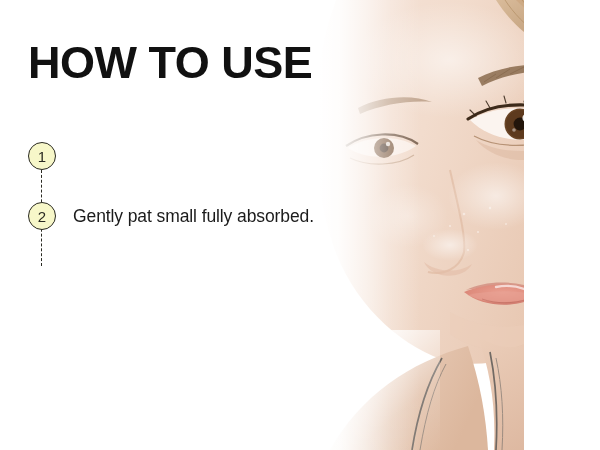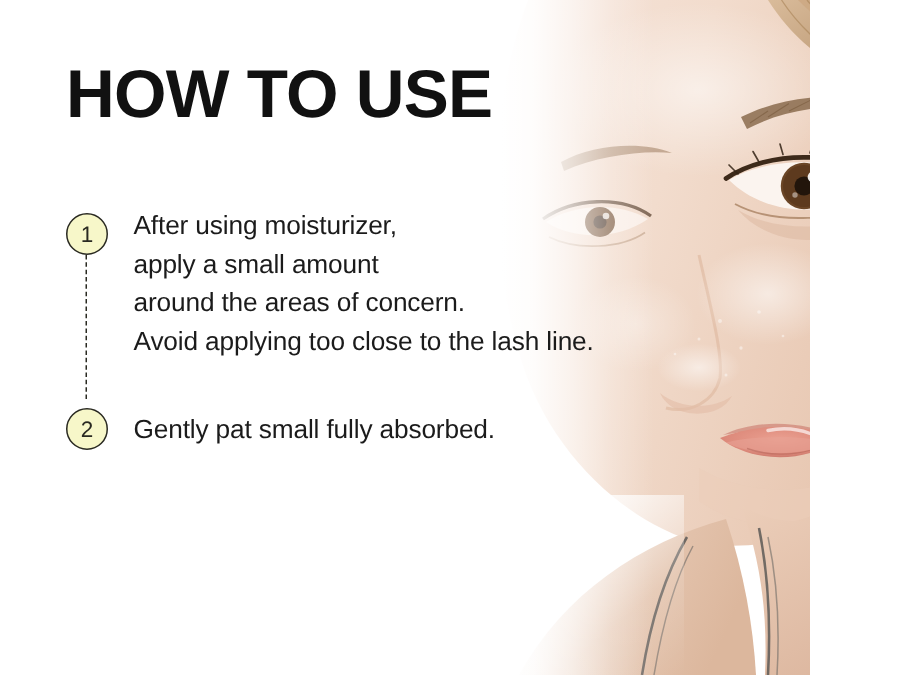--- a/index.html
+++ b/index.html
@@ -10,21 +10,20 @@
     background:#ffffff;
     font-family:"Liberation Sans", sans-serif;
     overflow:hidden;
   }
 
   #banner {
     position:relative;
     width:524px; height:450px;
     background:#ffffff;
     overflow:hidden;
-    margin-left:16px;
   }
 
   
   #photo-layer {
     position:absolute;
     left:300px; top:0;
     width:300px; height:450px;
     overflow:hidden;
   }
   #photo-layer svg { display:block; width:300px; height:450px; }
@@ -292,24 +291,20 @@
   <div id="content">
 
     <div id="page-title">HOW TO USE</div>
 
     <div id="steps">
 
       <div id="step-connector"></div>
 
       <div class="step-row" id="step-row-1">
         <div class="step-badge">1</div>
-        <div class="step-text" id="step-text-1">After using moisturizer,
-apply a small amount
-around the areas of concern.
-Avoid applying too close to the lash line.</div>
       </div>
 
       <div class="step-row" id="step-row-2">
         <div class="step-badge">2</div>
         <div class="step-text" id="step-text-2">Gently pat small fully absorbed.</div>
       </div>
 
     </div>
   </div>
 

